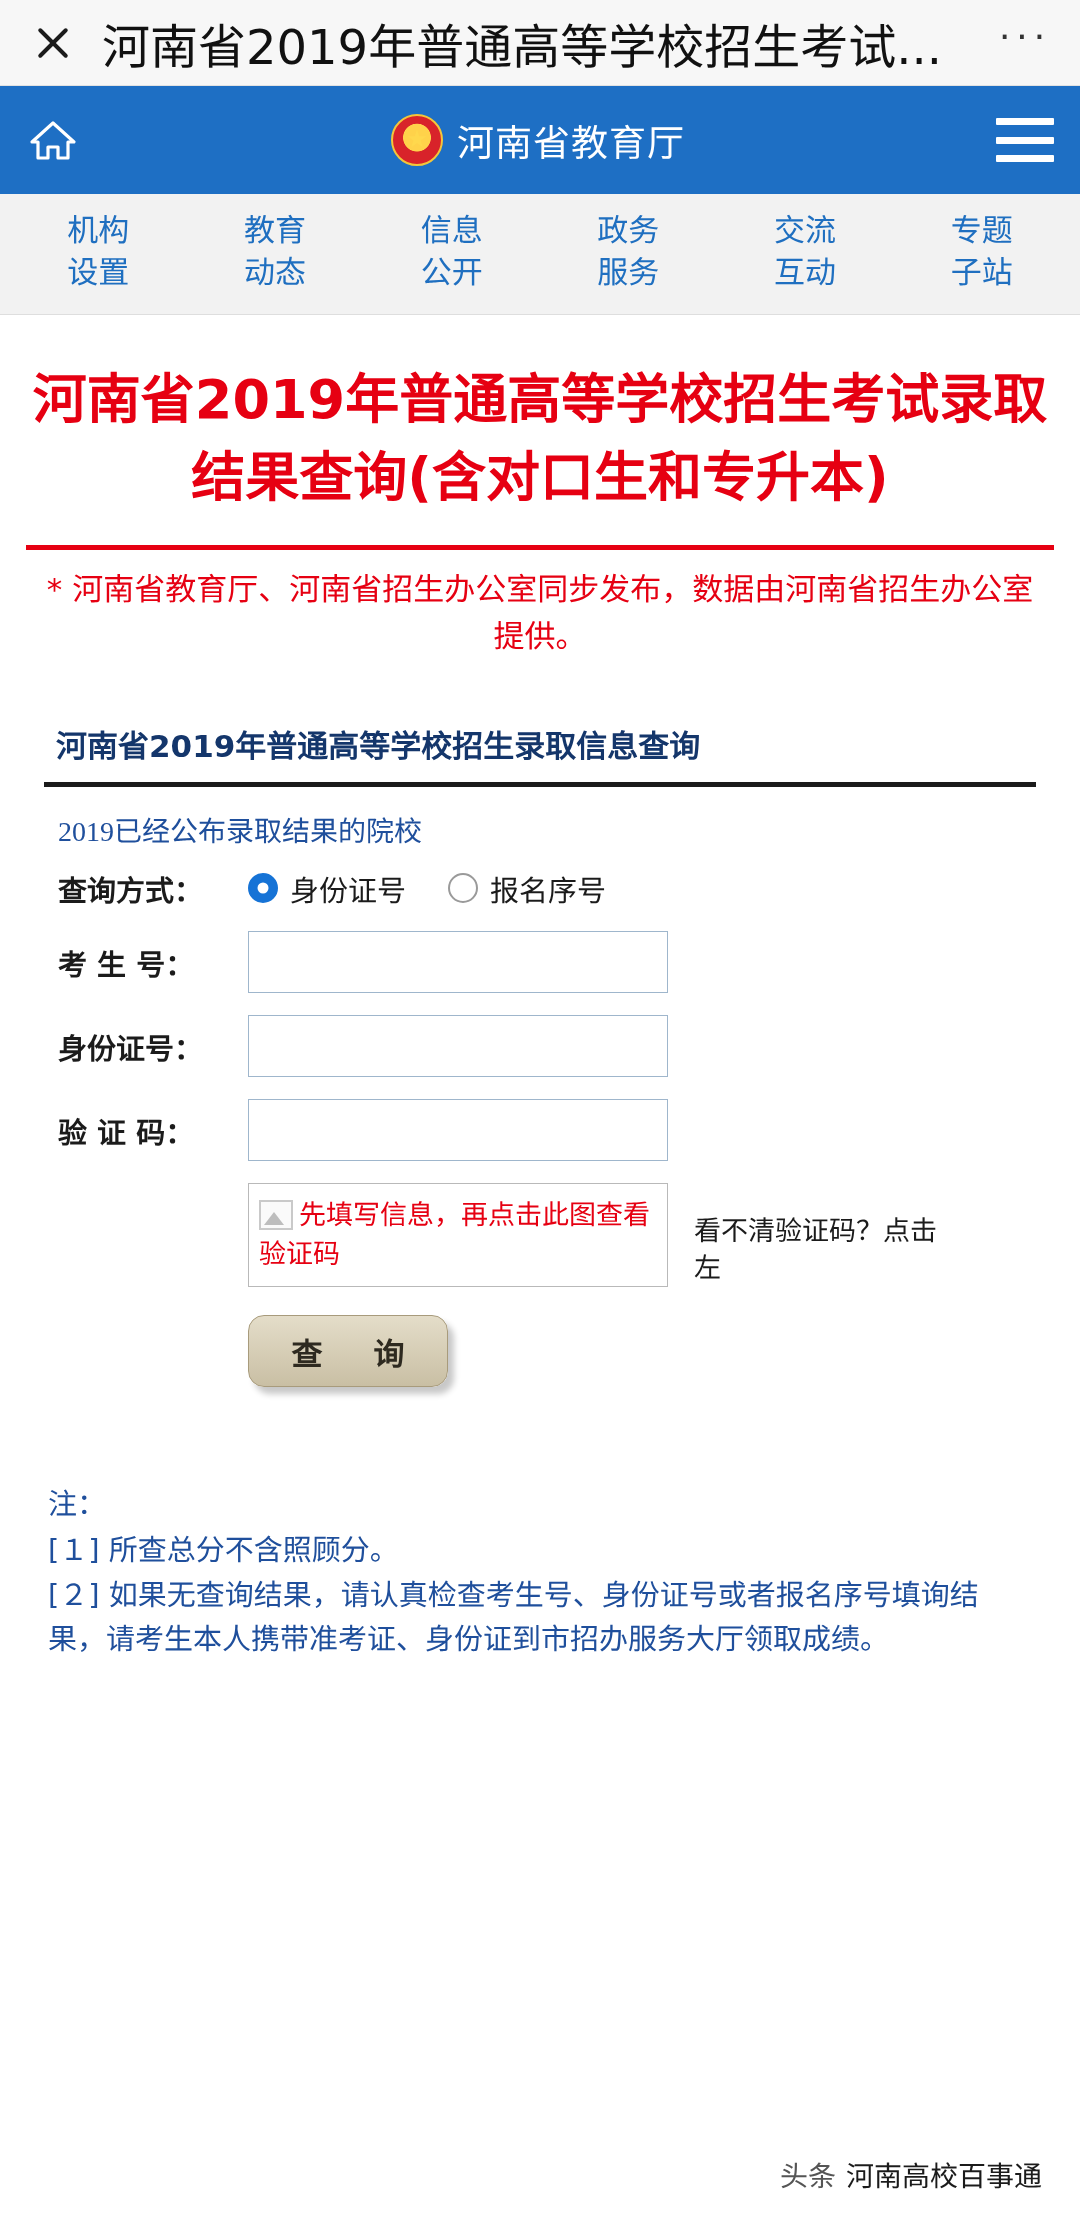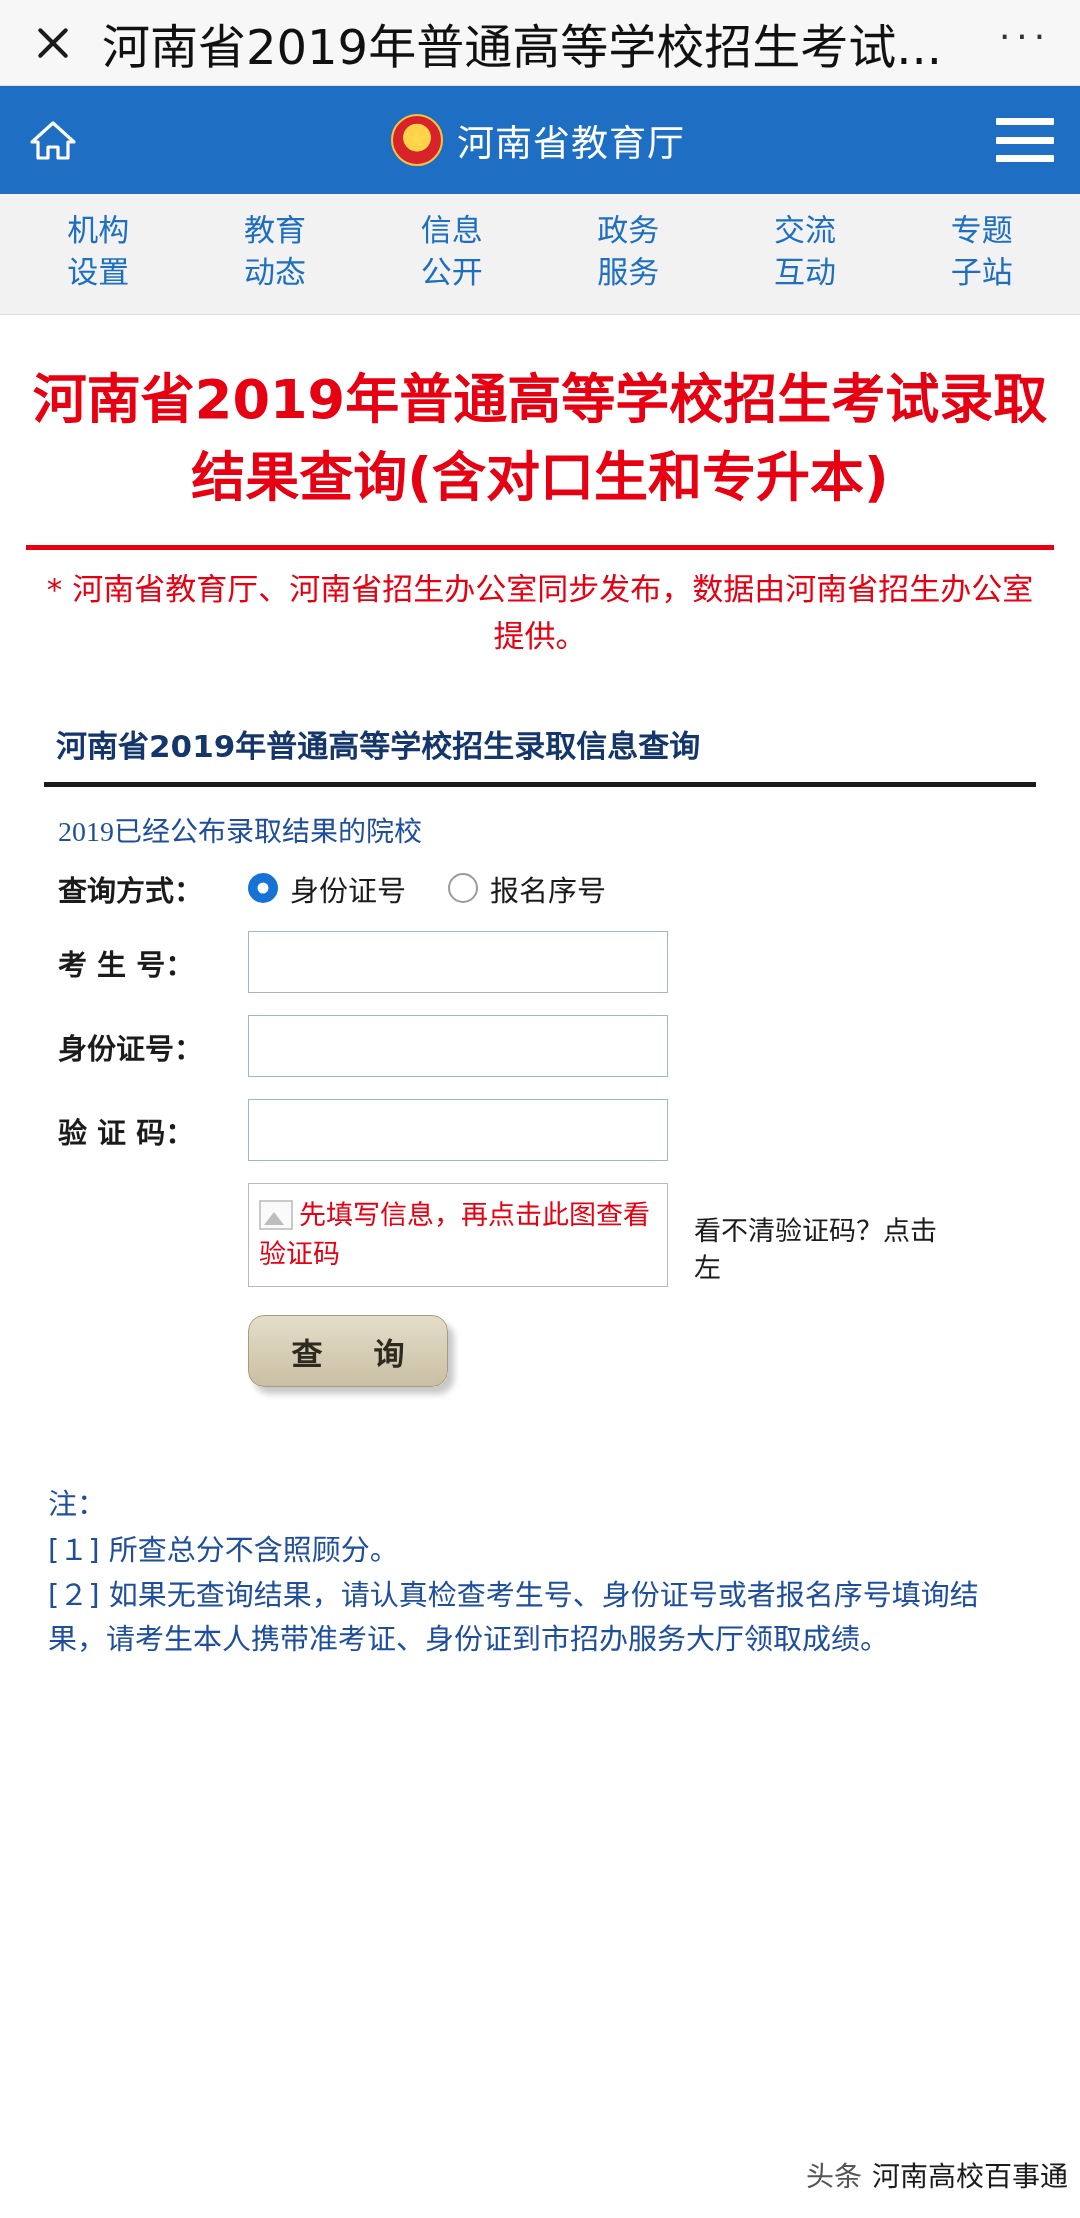--- a/index.html
+++ b/index.html
@@ -325,21 +325,21 @@
     margin: 96px 22px 0 26px;
     color: #1f4f9c;
     font-size: 29px;
     line-height: 1.5;
     font-family: "DejaVu Sans", sans-serif;
   }
   .notes .note-line { margin-bottom: 2px; }
 
   .watermark {
     position: absolute;
-    right: 12px;
+    right: 38px;
     bottom: 24px;
     display: flex;
     align-items: center;
     gap: 10px;
     color: #3d3d3d;
     font-size: 28px;
     font-family: "DejaVu Sans", sans-serif;
   }
   .watermark .wm-brand { color: #555; }
   .watermark .wm-name { color: #1b1b1b; }

